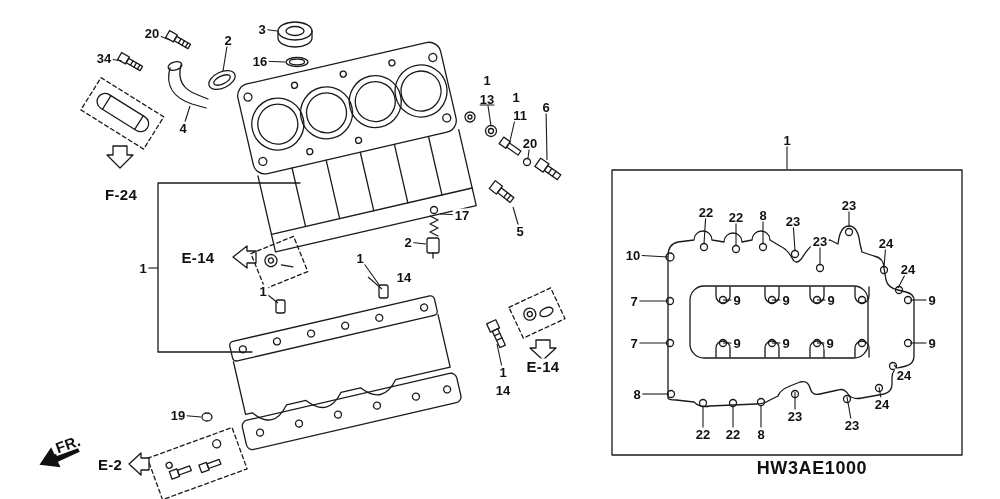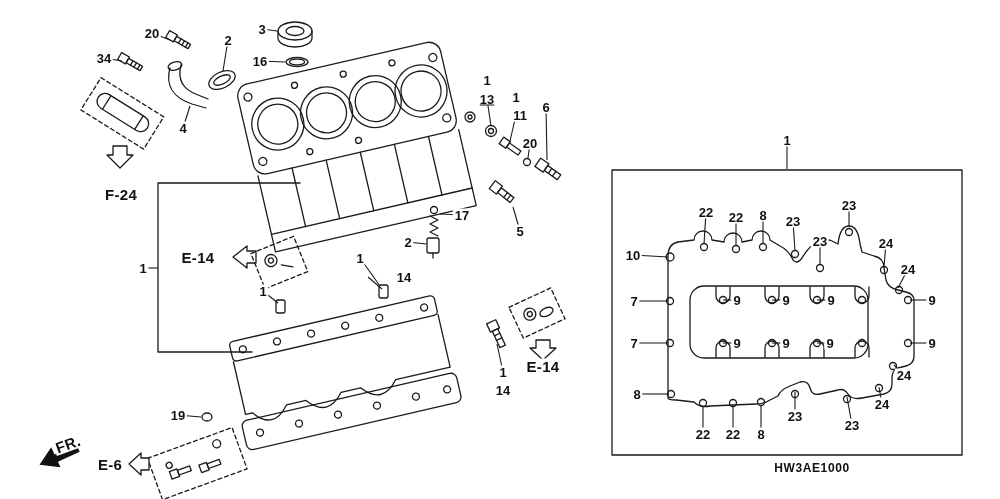--- a/index.html
+++ b/index.html
@@ -10,21 +10,21 @@
   svg.layer { position:absolute; left:0; top:0; display:block; }
   #label-layer { position:absolute; left:0; top:0; width:1000px; height:499px; pointer-events:none; }
   .callout {
     position:absolute; transform:translate(-50%,-50%);
     background:#fff; padding:0 2px; line-height:1; white-space:nowrap;
     font-weight:700; font-size:13px; color:#111;
   }
   .callout.ref { font-size:15px; letter-spacing:.3px; }
   .code {
     position:absolute; transform:translate(-50%,-50%);
-    left:812px; top:468px; font-size:12px; font-weight:600;
+    left:812px; top:468px; font-size:18px; font-weight:600;
     letter-spacing:.6px; color:#111; background:#fff; padding:0 2px;
   }
 </style>
 </head>
 <body>
 
 <div class="stage">
 
   <svg id="art" class="layer" width="1000" height="499" viewBox="0 0 1000 499">
     <g stroke="#1a1a1a" fill="none" stroke-width="1.3" stroke-linejoin="round" stroke-linecap="round">
@@ -322,21 +322,21 @@
       <div class="callout" style="left: 143px; top: 268px;">1</div>
       <div class="callout" style="left: 360px; top: 258px;">1</div>
       <div class="callout" style="left: 368px; top: 277px; margin-left: 36px;">14</div>
       <div class="callout" style="left: 263px; top: 291px;">1</div>
       <div class="callout" style="left: 503px; top: 372px;">1</div>
       <div class="callout" style="left: 503px; top: 390px;">14</div>
       <div class="callout" style="left: 178px; top: 415px;">19</div>
       <div class="callout ref" style="left: 121px; top: 178px; margin-top: 16px;">F-24</div>
       <div class="callout ref" style="left: 198px; top: 257px;">E-14</div>
       <div class="callout ref" style="left: 543px; top: 366px;">E-14</div>
-      <div class="callout ref" style="left: 110px; top: 464px;">E-6</div>
+      <div class="callout ref" style="left: 110px; top: 464px;">E-2</div>
       <div class="callout ref" style="left: 68px; top: 444px; transform: translate(-50%, -50%) rotate(-20deg);">FR.</div>
       <div class="callout" style="left: 787px; top: 140px;">1</div>
       <div class="callout" style="left: 633px; top: 255px;">10</div>
       <div class="callout" style="left: 706px; top: 212px;">22</div>
       <div class="callout" style="left: 736px; top: 217px;">22</div>
       <div class="callout" style="left: 763px; top: 215px;">8</div>
       <div class="callout" style="left: 793px; top: 221px;">23</div>
       <div class="callout" style="left: 849px; top: 205px;">23</div>
       <div class="callout" style="left: 820px; top: 241px;">23</div>
       <div class="callout" style="left: 886px; top: 243px;">24</div>

